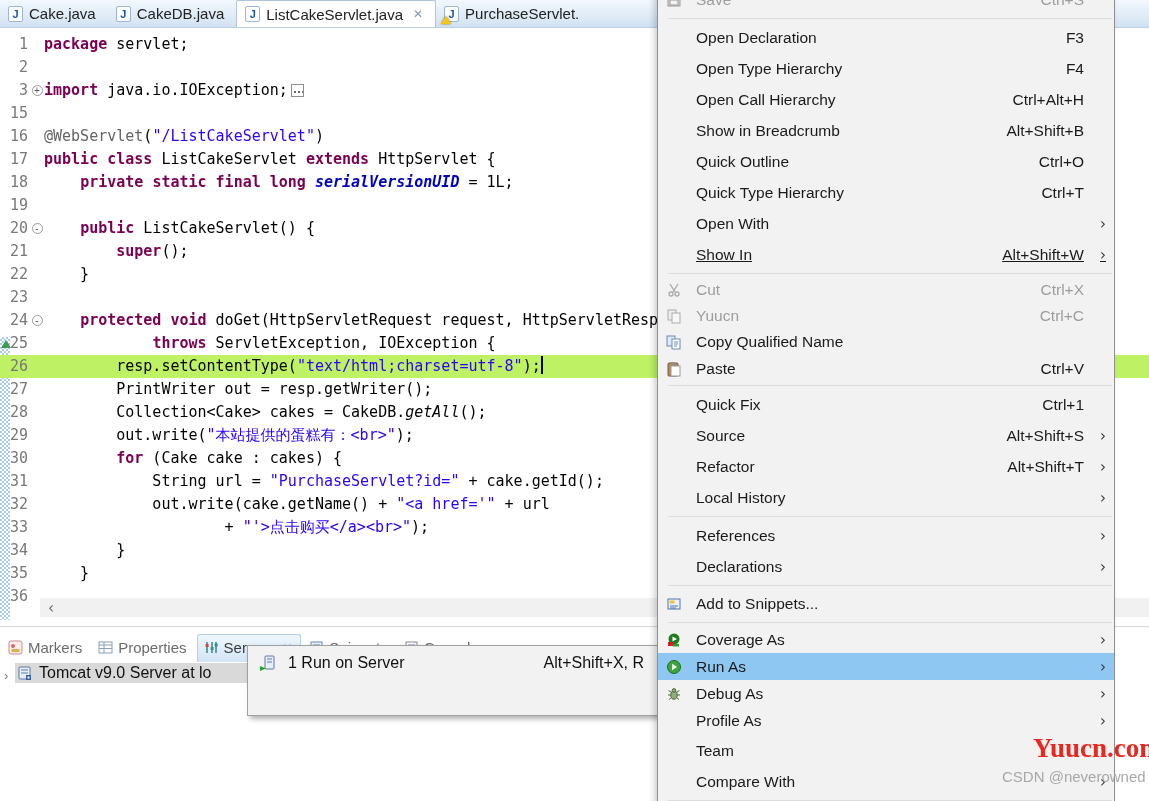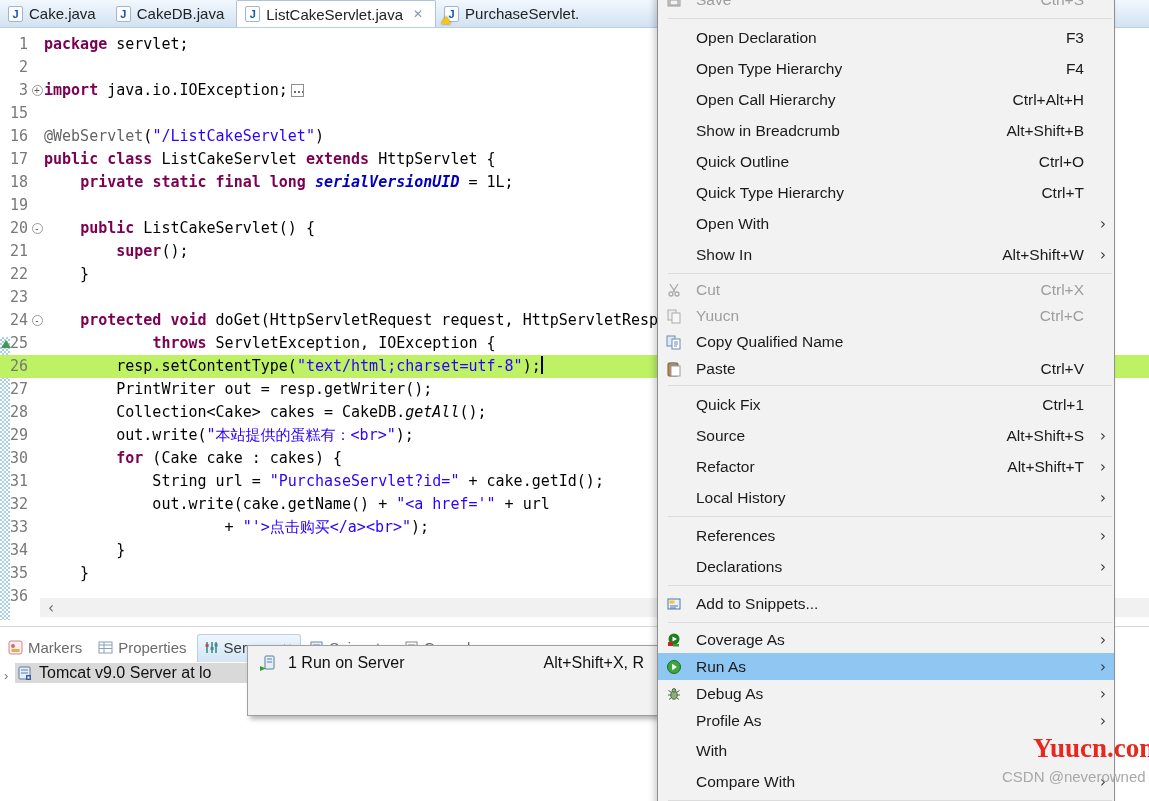--- a/index.html
+++ b/index.html
@@ -288,21 +288,21 @@
         <span class="lbl">Quick Type Hierarchy</span>
         <span class="sc">Ctrl+T</span>
         <span class="arrow empty">›</span>
       </div>
       <div class="mi" style="height: 31px;">
         <span class="micon"></span>
         <span class="lbl">Open With</span>
         <span class="sc"></span>
         <span class="arrow">›</span>
       </div>
-      <div class="mi" style="height: 31px;">
+      <div class="mi" style="height: 31px; text-decoration: underline;">
         <span class="micon"></span>
         <span class="lbl">Show In</span>
         <span class="sc">Alt+Shift+W</span>
         <span class="arrow">›</span>
       </div>
       <div class="msep"></div>
       <div class="mi disabled" style="height: 26px;">
         <span class="micon">
           <svg width="16" height="16" viewBox="0 0 16 16">
             <path d="M4 2 L9 10 M12 2 L7 10" stroke="#ababab" stroke-width="1.4" fill="none"></path>
@@ -438,21 +438,21 @@
         <span class="arrow">›</span>
       </div>
       <div class="mi" style="height: 28px;">
         <span class="micon"></span>
         <span class="lbl">Profile As</span>
         <span class="sc"></span>
         <span class="arrow">›</span>
       </div>
       <div class="mi" style="height: 31px;">
         <span class="micon"></span>
-        <span class="lbl">With</span>
+        <span class="lbl">Team</span>
         <span class="sc"></span>
         <span class="arrow">›</span>
       </div>
       <div class="mi" style="height: 31px;">
         <span class="micon"></span>
         <span class="lbl">Compare With</span>
         <span class="sc"></span>
         <span class="arrow">›</span>
       </div>
       <div class="msep"></div>

